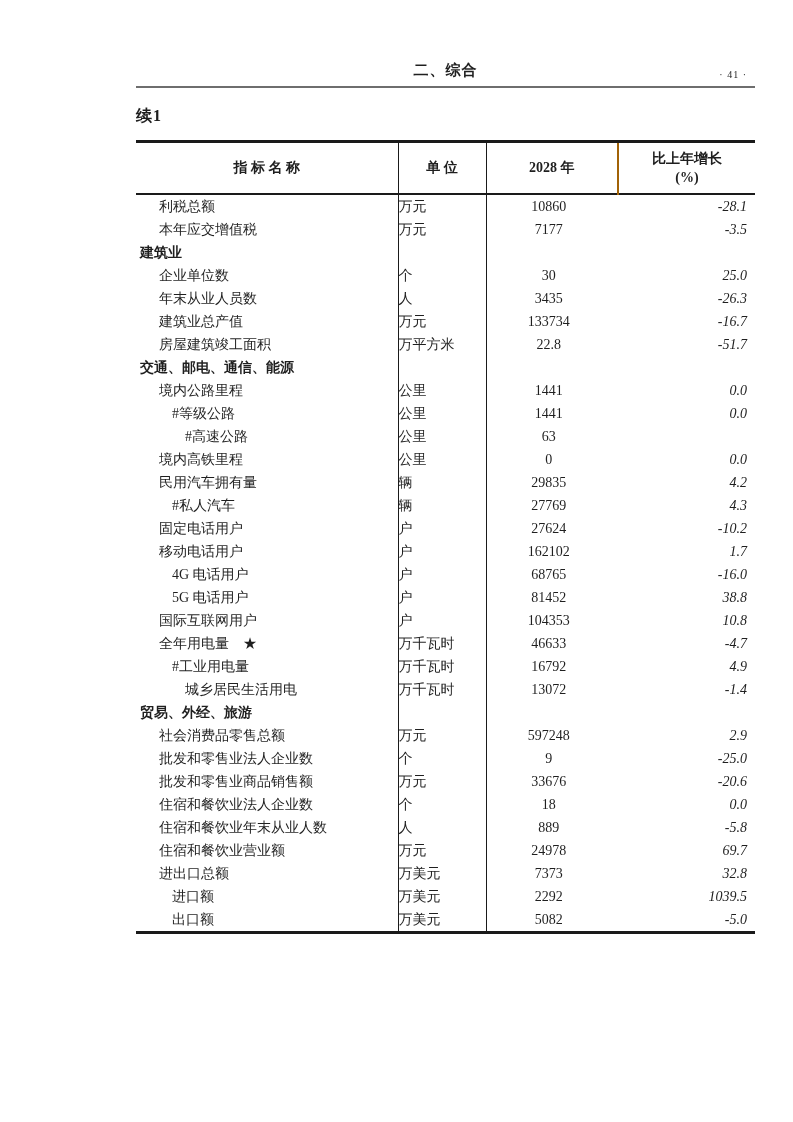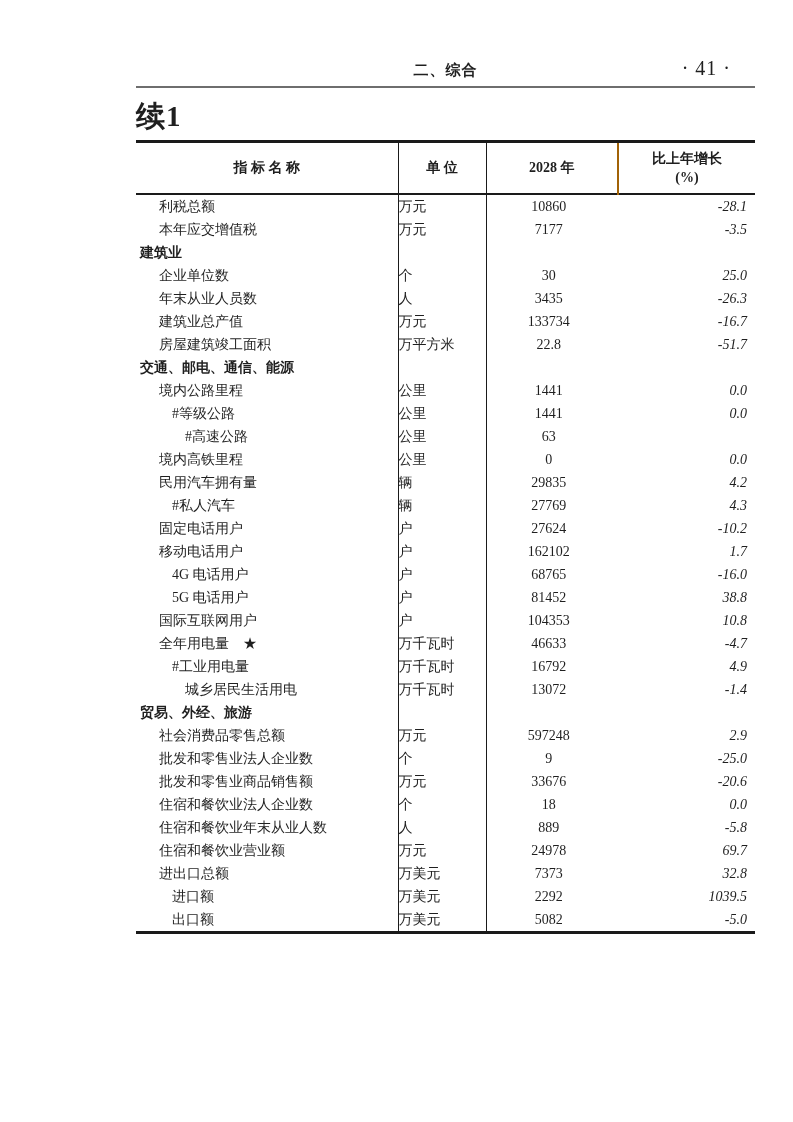--- a/index.html
+++ b/index.html
@@ -20,31 +20,31 @@
   .chapter{
     position:absolute;
     left:0;right:0;bottom:6px;
     text-align:center;
     font-size:15px;
     font-weight:bold;
     letter-spacing:1px;
   }
   .pagenum{
     position:absolute;
-    right:24px;bottom:6px;
-    font-size:20px;
+    right:8px;bottom:6px;
+    font-size:10px;
     letter-spacing:1px;
   }
   .header-rule{
     height:0;
     border-bottom:2px solid #6e6e6e;
   }
   .cont-title{
     margin-top:10px;
-    font-size:29px;
+    font-size:16px;
     font-weight:bold;
     letter-spacing:1px;
     height:40px;
     line-height:36px;
   }
   table.stat{
     border-collapse:collapse;
     table-layout:fixed;
     width:619px;
     margin-top:2px;

